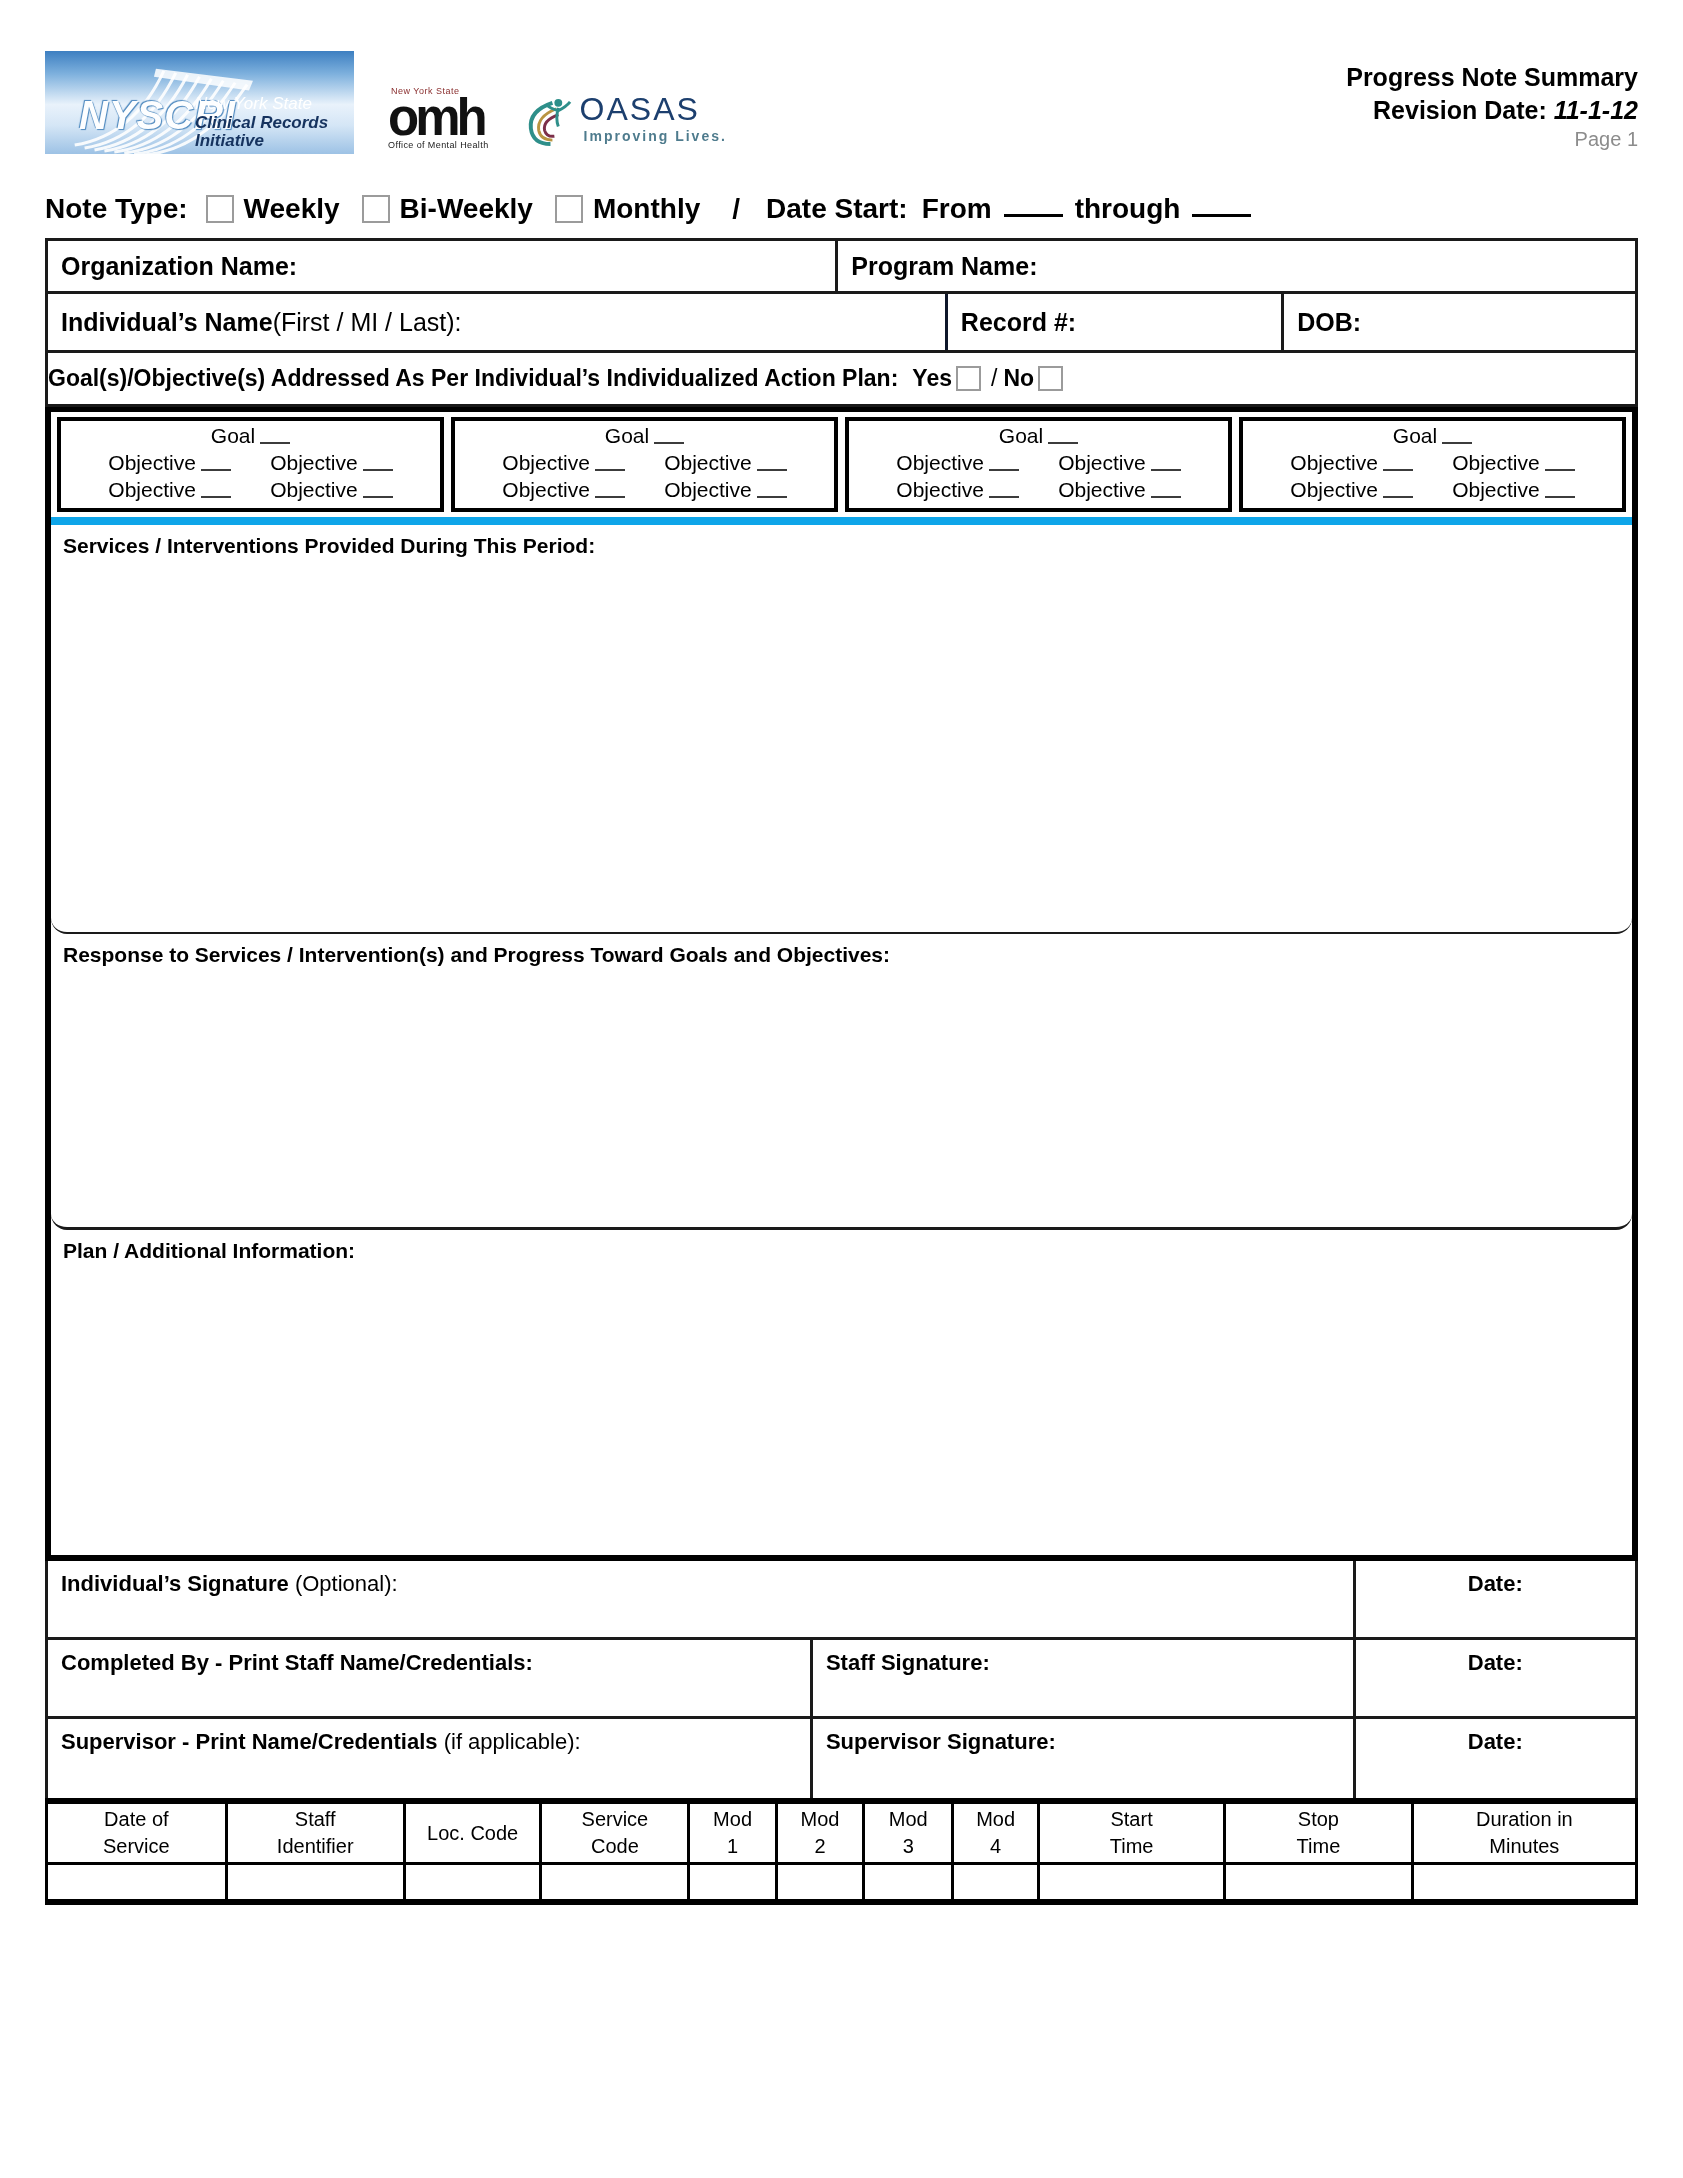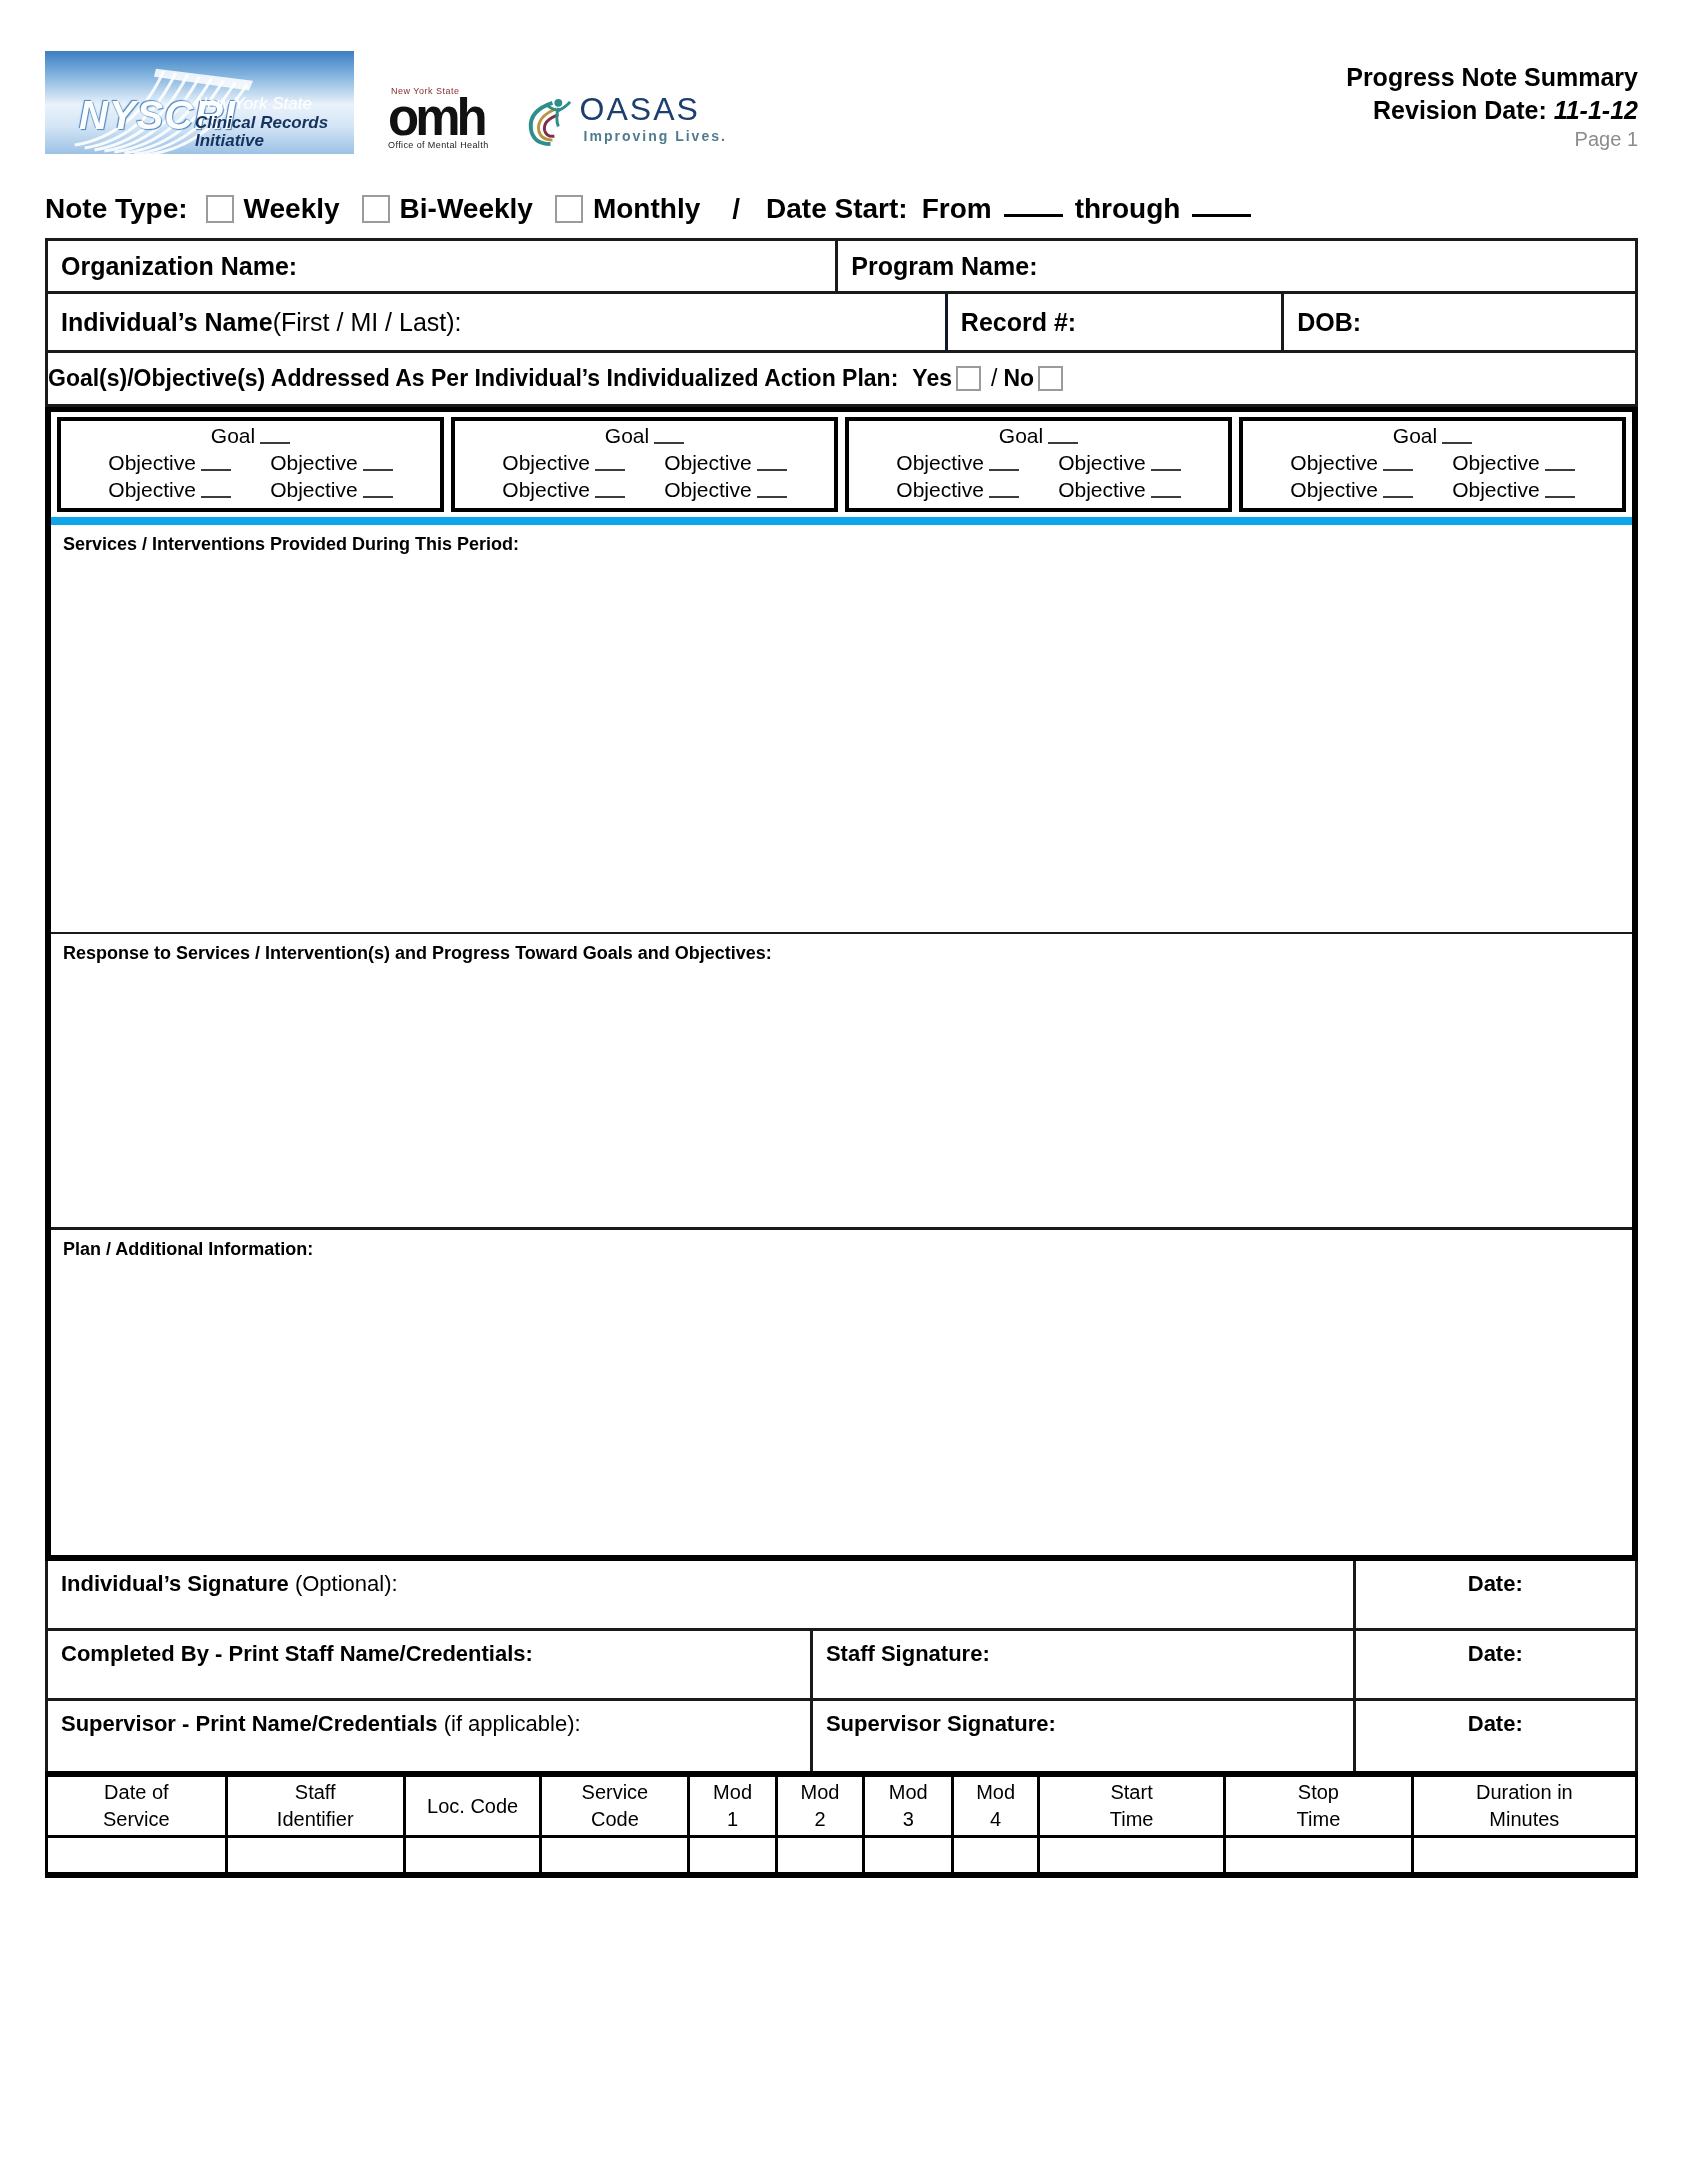--- a/index.html
+++ b/index.html
@@ -96,28 +96,28 @@
 
   
   .goal-section { border: 6px solid #000; border-top-width: 5px; }
   .goal-grid { display: flex; gap: 7px; padding: 5px 6px; border-bottom: 8px solid #0ea5e9; }
   .goal-box { flex: 1; border: 4px solid #000; padding: 3px 8px 6px 8px; font-size: 21px; }
   .goal-line { text-align: center; }
   .g-blank { width: 30px; border-bottom: 2px solid #3c3c3c; height: 6px; transform: translateY(1px); margin-left: 5px; }
   .obj-line { display: flex; justify-content: space-evenly; margin-top: 3px; }
   .obj-item { white-space: nowrap; }
 
-  .section { padding: 9px 12px; font-size: 18px; font-weight: bold; }
+  .section { padding: 9px 12px; font-size: 21px; font-weight: bold; border-radius: 16px; }
   .sec-services { height: 409px; border-bottom: 2px solid #1a1a1a; }
   .sec-response { height: 296px; border-bottom: 3px solid #1a1a1a; }
   .sec-plan { height: 325px; }
 
   
   .sig-block { border-left: 3px solid #1a1a1a; border-right: 3px solid #1a1a1a; }
-  .sig-row { display: flex; height: 70px; border-bottom: 3px solid #1a1a1a; }
+  .sig-row { display: flex; height: 79px; border-bottom: 3px solid #1a1a1a; }
   .sig-row:last-child { border-bottom: none; }
   .sig-cell { padding: 10px 0 0 13px; font-size: 22px; font-weight: bold; }
   .sig-cell .norm { font-weight: normal; }
   .sc-wide { flex: 1; }
   .sc-left { flex: 0 0 48.2%; border-right: 3px solid #1a1a1a; }
   .sc-mid { flex: 1; }
   .sc-date { flex: 0 0 17.8%; border-left: 3px solid #1a1a1a; text-align: center; padding-left: 0; }
 
   
   table.svc { width: 100%; border-collapse: collapse; border: 3px solid #000; border-top: 6px solid #000; border-bottom: 6px solid #000; table-layout: fixed; }

